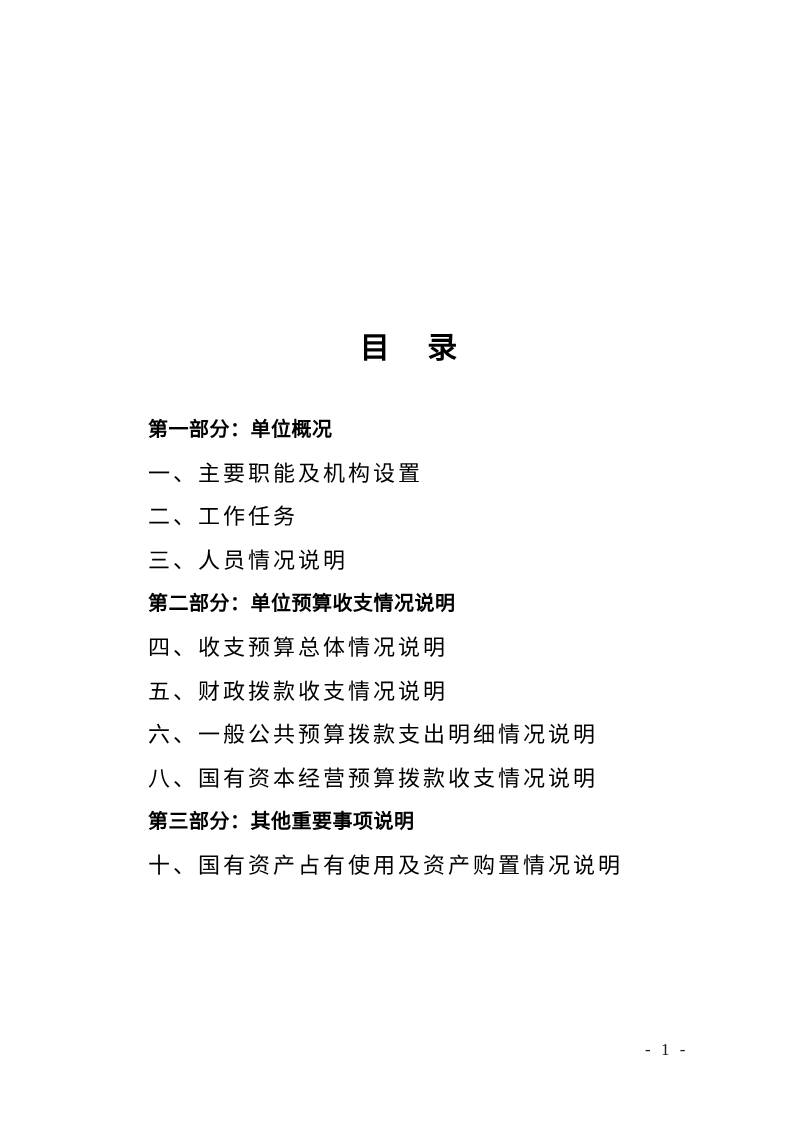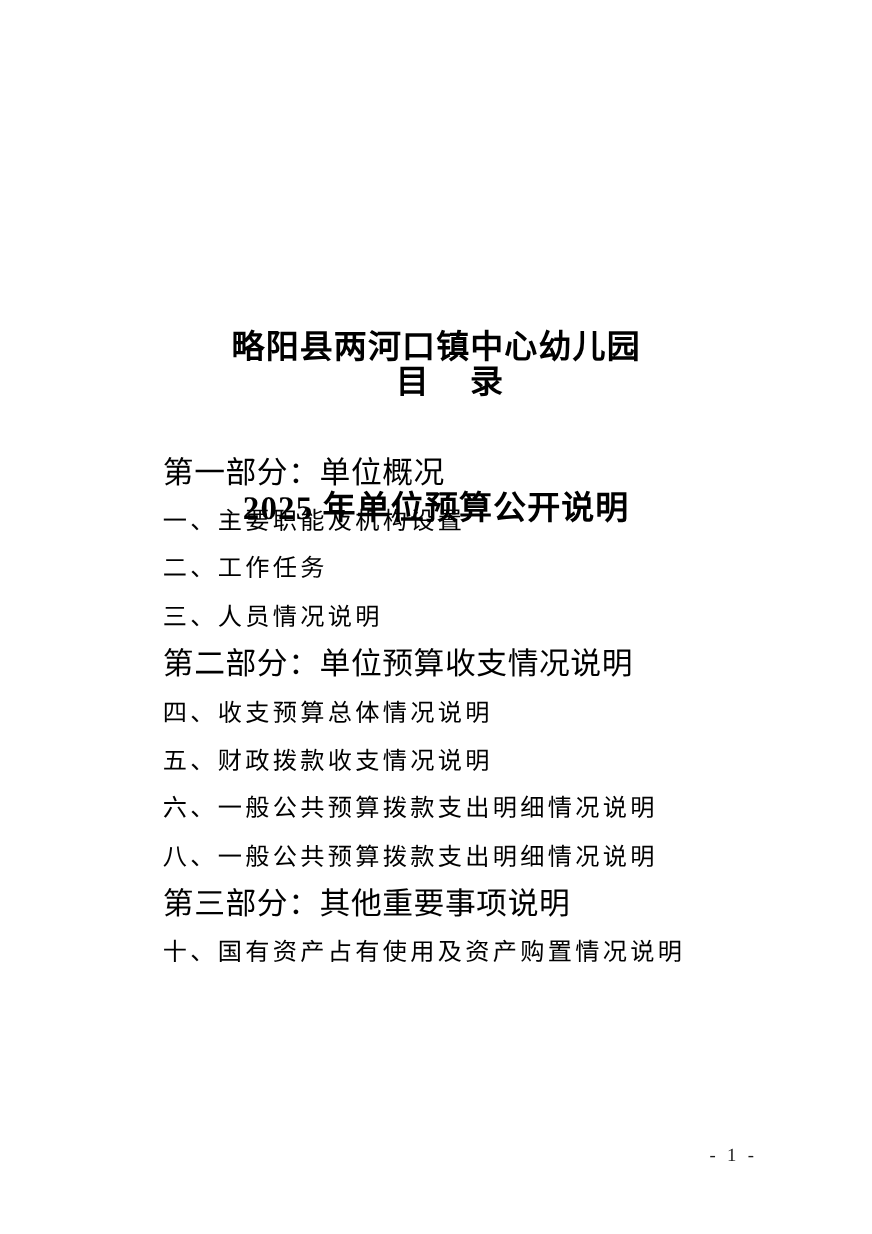--- a/index.html
+++ b/index.html
@@ -47,22 +47,22 @@
     left: 148px;
     right: 80px;
   }
   .toc-line {
     height: 43.6px;
     line-height: 43.6px;
     white-space: pre;
   }
   .toc-section {
     font-family: "Liberation Sans", "DejaVu Sans", sans-serif;
-    font-weight: normal;
-    font-size: 28px;
+    font-weight: bold;
+    font-size: 20px;
     letter-spacing: 0.5px;
   }
   .toc-item {
     font-family: "Liberation Serif", "DejaVu Serif", serif;
     font-weight: normal;
     font-size: 22px;
     letter-spacing: 3px;
   }
   .page-number {
     position: absolute;
@@ -72,36 +72,32 @@
     font-size: 17px;
     letter-spacing: 3px;
     color: #1a1a1a;
   }
 </style>
 </head>
 <body>
 
 <div class="page">
 
-  <div class="doc-title">
-    <div>略阳县两河口镇中心幼儿园</div>
-    <div>2025 年单位预算公开说明</div>
-  </div>
 
   <div class="toc-heading">目　 录</div>
 
   <nav class="toc">
     <div class="toc-line toc-section">第一部分：单位概况</div>
     <div class="toc-line toc-item">一、主要职能及机构设置</div>
     <div class="toc-line toc-item">二、工作任务</div>
     <div class="toc-line toc-item">三、人员情况说明</div>
     <div class="toc-line toc-section">第二部分：单位预算收支情况说明</div>
     <div class="toc-line toc-item">四、收支预算总体情况说明</div>
     <div class="toc-line toc-item">五、财政拨款收支情况说明</div>
     <div class="toc-line toc-item">六、一般公共预算拨款支出明细情况说明</div>
-    <div class="toc-line toc-item">八、一般公共预算拨款支出明细情况说明</div>
+    <div class="toc-line toc-item">八、国有资本经营预算拨款收支情况说明</div>
     <div class="toc-line toc-section">第三部分：其他重要事项说明</div>
     <div class="toc-line toc-item">十、国有资产占有使用及资产购置情况说明</div>
   </nav>
 
   <div class="page-number">- 1 -</div>
 
 </div>
 
 </body></html>

